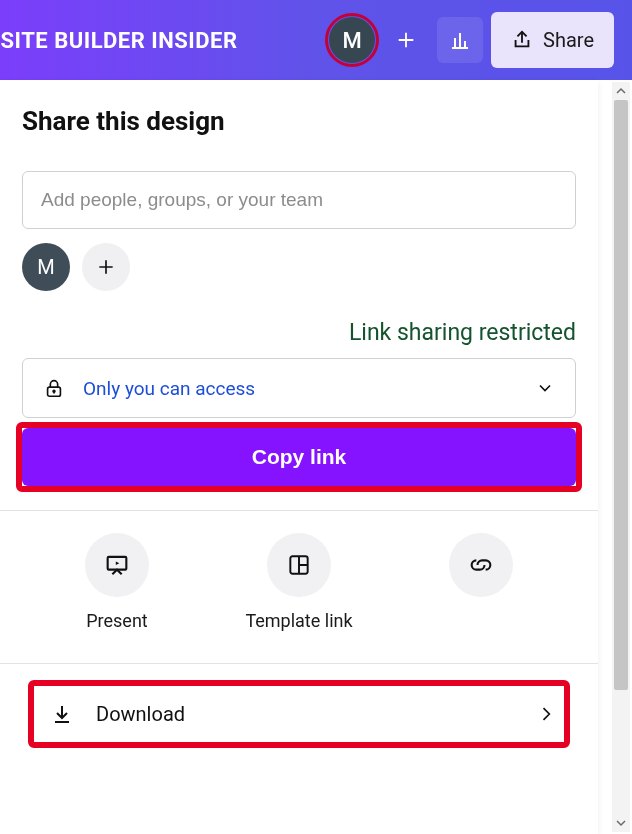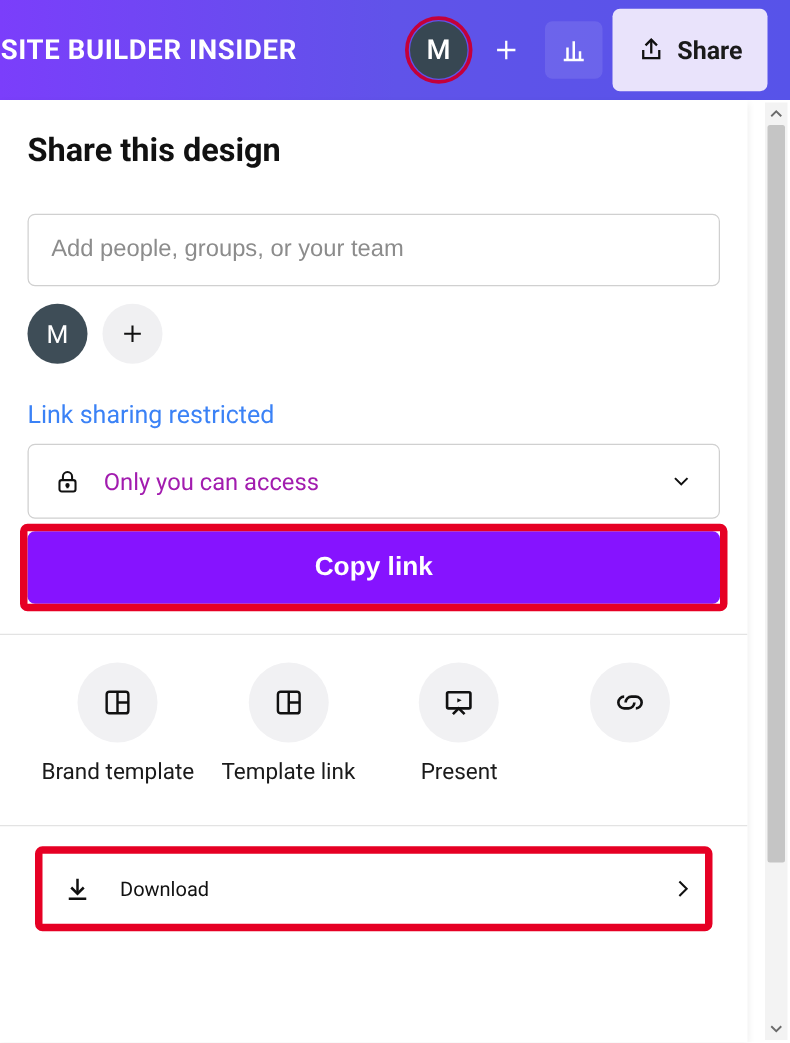--- a/index.html
+++ b/index.html
@@ -43,26 +43,26 @@
     }
     .hdr-btn {
       width:46px; height:46px; border-radius:6px;
       display:flex;align-items:center;justify-content:center;
       color:#fff;
       background:rgba(255,255,255,0.10);
       cursor:pointer;
     }
     .hdr-btn.plus{ background:transparent;}
     .share-btn {
-      height:66px; padding:12px 20px;
+      height:56px; padding:12px 20px;
       border-radius:6px;
       background:#e9e3fb;
       color:#1a1a1a;
       display:flex;align-items:center;gap:10px;
-      font-weight:700; font-size:20px;
+      font-weight:400; font-size:20px;
       cursor:pointer;
     }
     
     .panel-area{
       position:absolute; left:0; right:34px; top:80px; bottom:0;
       box-shadow: 0 2px 6px rgba(0,0,0,0.08);
       background:#fff;
       overflow:hidden;
     }
     .panel-inner{padding:26px 22px 0 22px;}
@@ -76,27 +76,27 @@
     }
     .input::placeholder{ color:#8c8c8c; }
     .people-row{ display:flex; gap:12px; margin-top:14px; }
     .chip{
       width:48px;height:48px;border-radius:50%;
       display:flex;align-items:center;justify-content:center;
       font-size:20px;
     }
     .chip.user{ background:#3e4d57;color:#fff;}
     .chip.add{ background:#f0f0f2;color:#111;}
-    .section-label{ font-size:20px; color:#3b82f6; margin-top:28px; margin-bottom:12px;}
+    .section-label{ font-size:23px; color:#14532d; margin-top:28px; margin-bottom:12px;text-align:right;}
     .select{
       width:100%; height:60px;
       border:1px solid #d0d0d0; border-radius:6px;
       display:flex; align-items:center;
       padding:0 20px; gap:18px;
-      font-size:19px; color:#a21caf;
+      font-size:19px; color:#1d4ed8;
       cursor:pointer;
     }
     .select .chev{ margin-left:auto; }
     .copy-wrap{
       margin-top:10px; position:relative;
     }
     .copy-btn{
       width:100%; height:58px;
       background:#8613ff;
       color:#fff; font-weight:700; font-size:21px;
@@ -125,21 +125,21 @@
     }
     .action-label{
       font-size:18px; text-align:center; line-height:1.35; color:#1a1a1a;
     }
     .divider2{height:1px;background:#e3e3e3;margin:30px -22px 0 -22px;}
     .dl-wrap{position:relative; margin:18px 0 0 0;}
     .dl-row{
       height:64px;
       display:flex; align-items:center;
       padding:0 20px 0 28px; gap:22px;
-      font-size:16px; color:#111;
+      font-size:20px; color:#111;
       cursor:pointer;
     }
     .red-outline.dl{ left:6px; right:6px; top:-2px; bottom:-2px;}
     
     .scrollbar-track{
       position:absolute; right:2px; top:82px; bottom:2px; width:18px;
       background:#f3f3f3;
     }
     .scrollbar-thumb{
       position:absolute; left:2px; right:2px; top:18px; height:590px;
@@ -222,47 +222,37 @@
     <div class="copy-wrap">
       <button class="copy-btn">Copy link</button>
       <div class="red-outline copy"></div>
     </div>
 
     <div class="divider"></div>
 
     <div class="actions-row">
       <div class="action">
         <div class="action-icon">
-          <svg width="26" height="26" viewBox="0 0 24 24" fill="none" stroke="#111" stroke-width="1.8">
-            <rect x="4" y="4" width="16" height="16" rx="2"></rect>
-            <path d="M12 4v16"></path>
-            <path d="M12 12h8"></path>
+          <svg width="28" height="28" viewBox="0 0 24 24" fill="none" stroke="#111" stroke-width="1.8">
+            <rect x="4" y="5" width="16" height="11" rx="1"></rect>
+            <path d="M11 9l3 1.5-3 1.5z" fill="#111" stroke="none"></path>
+            <path d="M8 20l4-4 4 4"></path>
           </svg>
         </div>
-        <div class="action-label">Brand template</div>
+        <div class="action-label">Present</div>
       </div>
       <div class="action">
         <div class="action-icon">
           <svg width="26" height="26" viewBox="0 0 24 24" fill="none" stroke="#111" stroke-width="1.8">
             <rect x="4" y="4" width="16" height="16" rx="2"></rect>
             <path d="M12 4v16"></path>
             <path d="M12 12h8"></path>
           </svg>
         </div>
         <div class="action-label">Template link</div>
-      </div>
-      <div class="action">
-        <div class="action-icon">
-          <svg width="28" height="28" viewBox="0 0 24 24" fill="none" stroke="#111" stroke-width="1.8">
-            <rect x="4" y="5" width="16" height="11" rx="1"></rect>
-            <path d="M11 9l3 1.5-3 1.5z" fill="#111" stroke="none"></path>
-            <path d="M8 20l4-4 4 4"></path>
-          </svg>
-        </div>
-        <div class="action-label">Present</div>
       </div>
       <div class="action">
         <div class="action-icon">
           <svg width="28" height="28" viewBox="0 0 24 24" fill="none" stroke="#111" stroke-width="1.8">
             <path d="M9 12a4 4 0 0 1 4-4h3a4 4 0 0 1 0 8"></path>
             <path d="M15 12a4 4 0 0 1-4 4H8a4 4 0 0 1 0-8"></path>
           </svg>
         </div>
       </div>
     </div>

